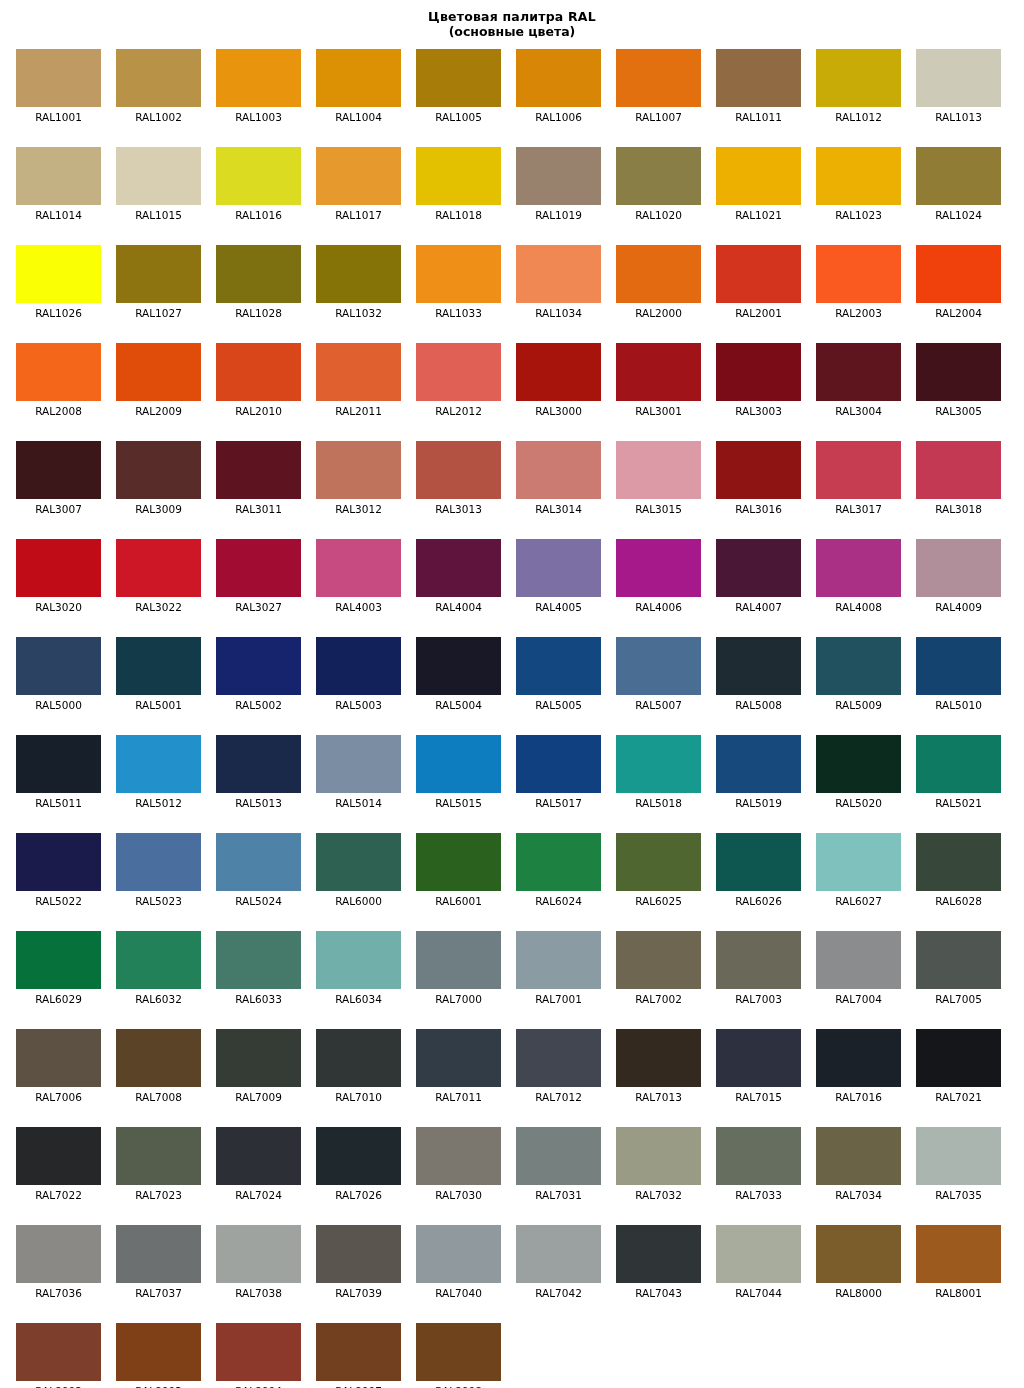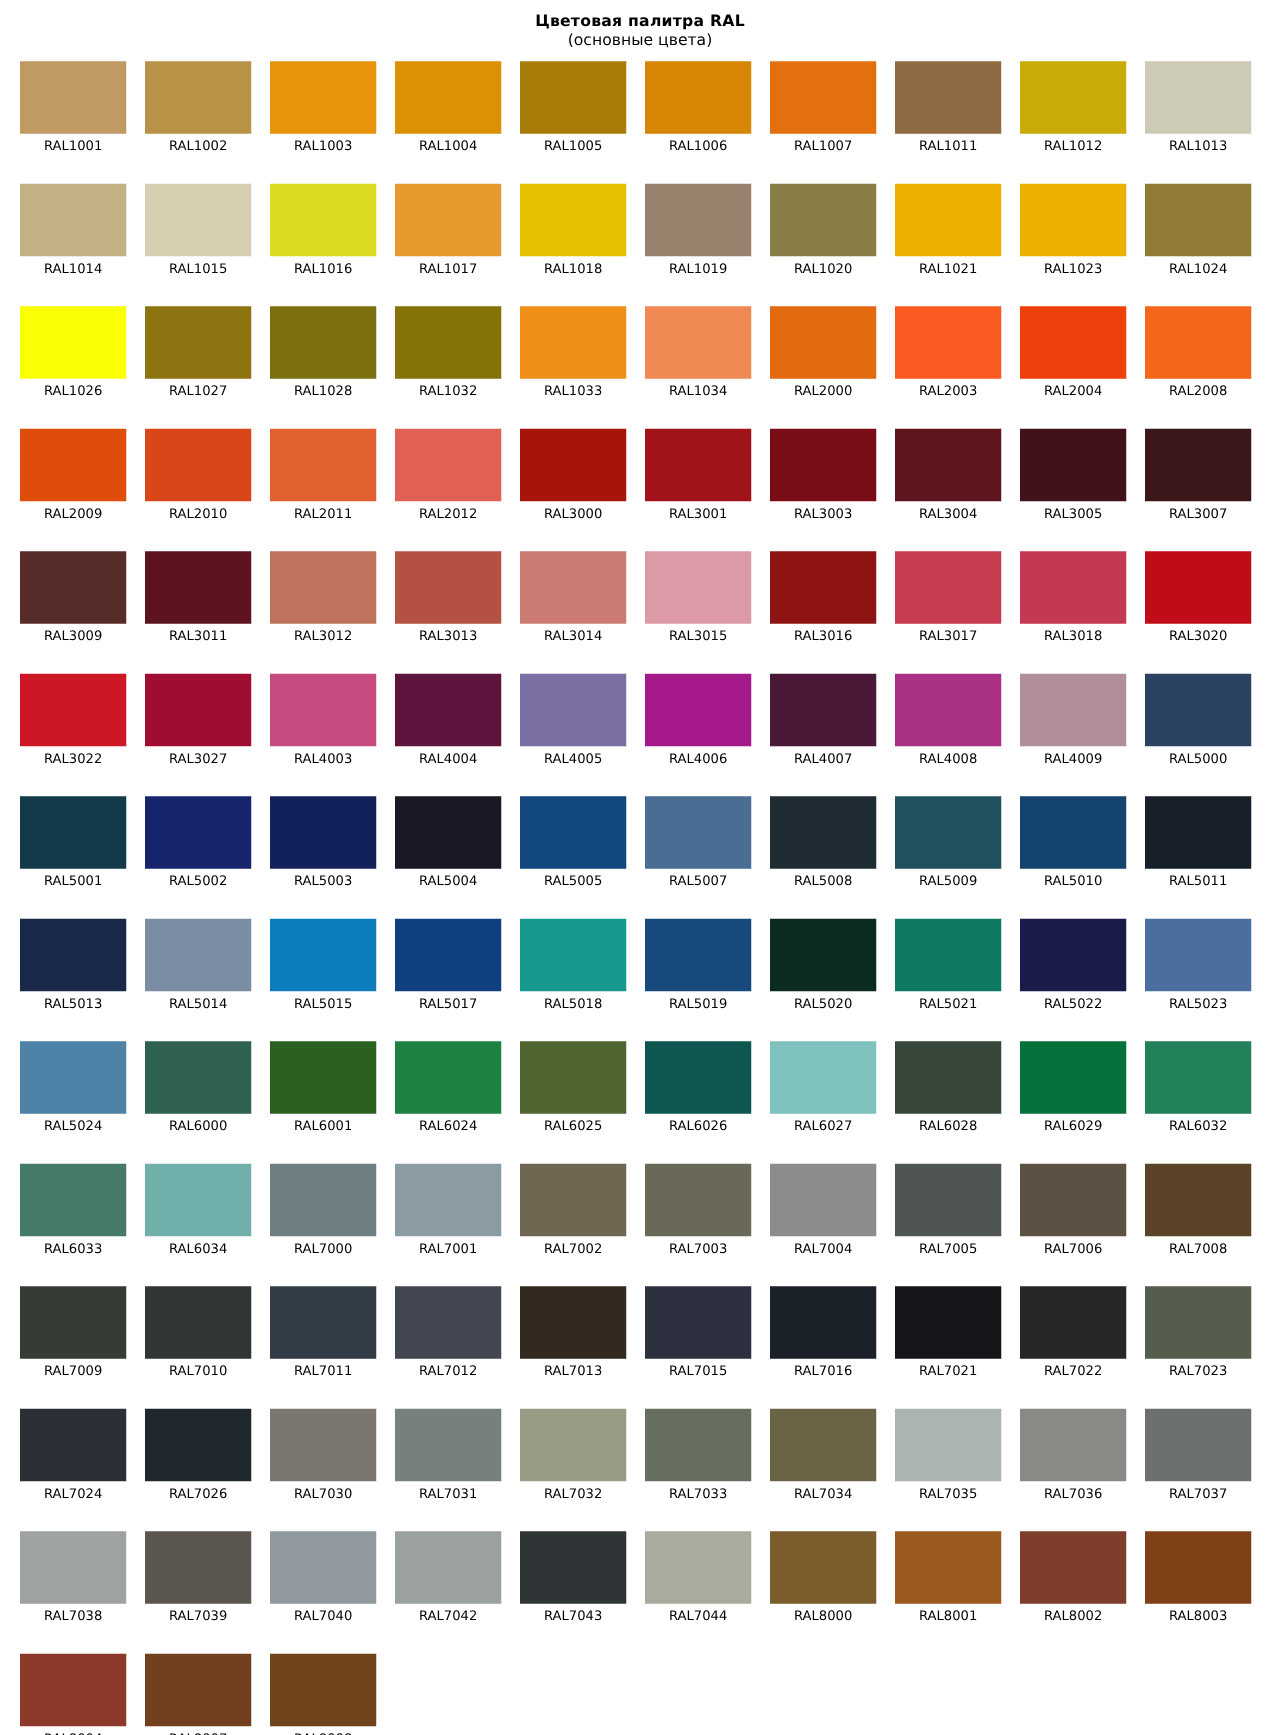--- a/index.html
+++ b/index.html
@@ -27,21 +27,21 @@
     line-height: 1.15;
   }
   .header .title {
     font-size: 12.5px;
     font-weight: bold;
     letter-spacing: 0.2px;
     display: block;
   }
   .header .subtitle {
     font-size: 12.5px;
-    font-weight: normal;
+    font-weight: bold;
     display: block;
     margin-top: 1px;
   }
   .grid {
     margin-top: 9px;
     padding-left: 16px;
     padding-right: 14px;
     display: flex;
     flex-wrap: wrap;
     align-content: flex-start;
@@ -183,20 +183,24 @@
       </div>
       <div class="cell">
         <span class="swatch" style="background-color: rgb(239, 136, 83);"></span>
         <span class="label">RAL1034</span>
       </div>
       <div class="cell">
         <span class="swatch" style="background-color: rgb(227, 106, 16);"></span>
         <span class="label">RAL2000</span>
       </div>
       <div class="cell">
+        <span class="swatch" style="background-color: rgb(210, 52, 29);"></span>
+        <span class="label">RAL2001</span>
+      </div>
+      <div class="cell">
         <span class="swatch" style="background-color: rgb(250, 90, 32);"></span>
         <span class="label">RAL2003</span>
       </div>
       <div class="cell">
         <span class="swatch" style="background-color: rgb(240, 64, 12);"></span>
         <span class="label">RAL2004</span>
       </div>
       <div class="cell">
         <span class="swatch" style="background-color: rgb(244, 102, 26);"></span>
         <span class="label">RAL2008</span>
@@ -353,20 +357,24 @@
         <span class="swatch" style="background-color: rgb(33, 80, 94);"></span>
         <span class="label">RAL5009</span>
       </div>
       <div class="cell">
         <span class="swatch" style="background-color: rgb(19, 67, 110);"></span>
         <span class="label">RAL5010</span>
       </div>
       <div class="cell">
         <span class="swatch" style="background-color: rgb(22, 31, 42);"></span>
         <span class="label">RAL5011</span>
+      </div>
+      <div class="cell">
+        <span class="swatch" style="background-color: rgb(34, 145, 203);"></span>
+        <span class="label">RAL5012</span>
       </div>
       <div class="cell">
         <span class="swatch" style="background-color: rgb(26, 41, 73);"></span>
         <span class="label">RAL5013</span>
       </div>
       <div class="cell">
         <span class="swatch" style="background-color: rgb(123, 141, 162);"></span>
         <span class="label">RAL5014</span>
       </div>
       <div class="cell">

